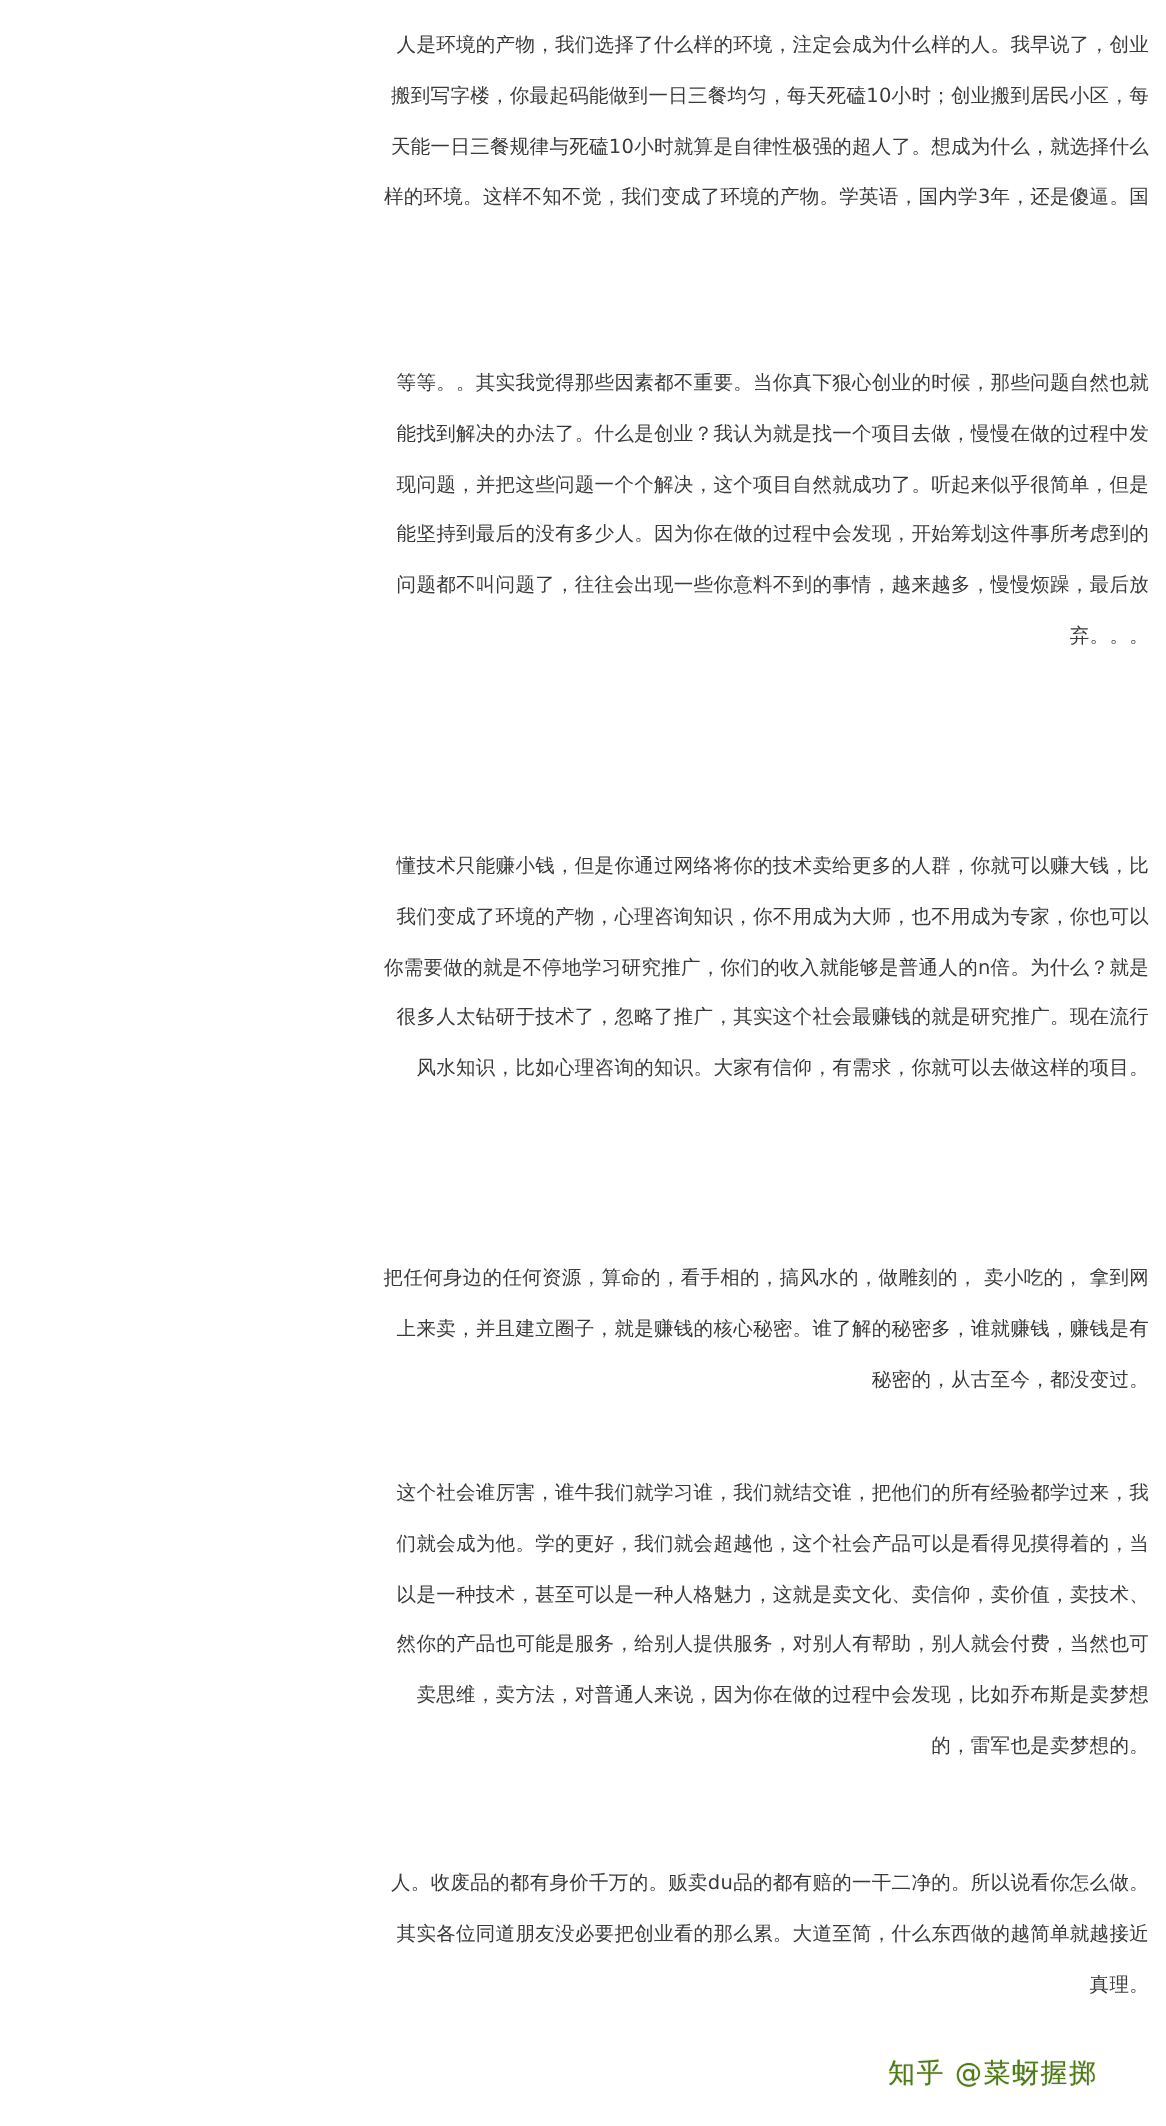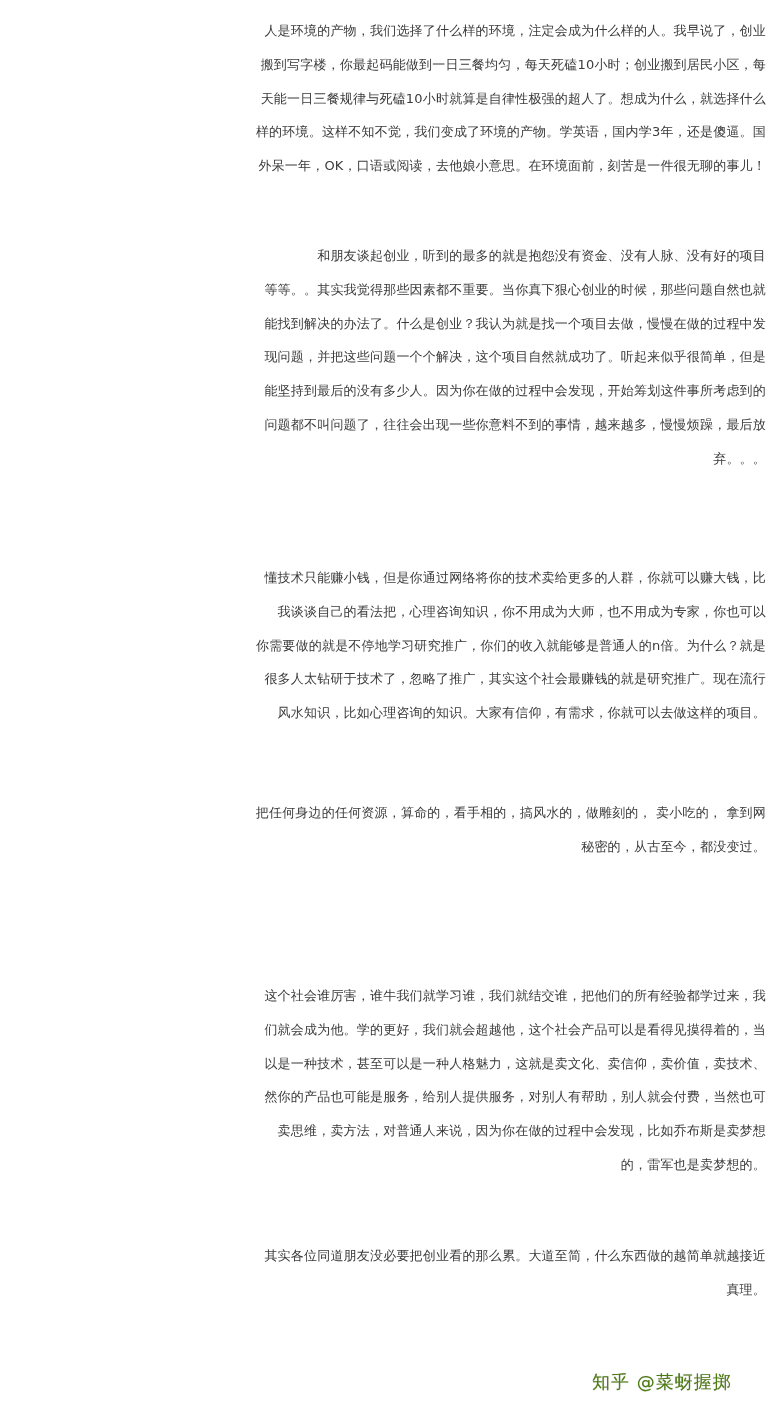--- a/index.html
+++ b/index.html
@@ -23,54 +23,54 @@
 </style>
 </head>
 <body>
 
 <div>
   <div class="para" style="top:14px">
     <span class="line">人是环境的产物，我们选择了什么样的环境，注定会成为什么样的人。我早说了，创业</span>
     <span class="line">搬到写字楼，你最起码能做到一日三餐均匀，每天死磕10小时；创业搬到居民小区，每</span>
     <span class="line">天能一日三餐规律与死磕10小时就算是自律性极强的超人了。想成为什么，就选择什么</span>
     <span class="line">样的环境。这样不知不觉，我们变成了环境的产物。学英语，国内学3年，还是傻逼。国</span>
-    <span class="line">外呆一年，OK，口语或阅读，去他娘小意思。在环境面前，刻苦是一件很无聊的事儿！</span>
   </div>
 
   <div class="para" style="top:239px">
-    <span class="line">和朋友谈起创业，听到的最多的就是抱怨没有资金、没有人脉、没有好的项目</span>
     <span class="line">等等。。其实我觉得那些因素都不重要。当你真下狠心创业的时候，那些问题自然也就</span>
     <span class="line">能找到解决的办法了。什么是创业？我认为就是找一个项目去做，慢慢在做的过程中发</span>
     <span class="line">现问题，并把这些问题一个个解决，这个项目自然就成功了。听起来似乎很简单，但是</span>
     <span class="line">能坚持到最后的没有多少人。因为你在做的过程中会发现，开始筹划这件事所考虑到的</span>
     <span class="line">问题都不叫问题了，往往会出现一些你意料不到的事情，越来越多，慢慢烦躁，最后放</span>
     <span class="line">弃。。。</span>
   </div>
 
   <div class="para" style="top:561px">
     <span class="line">懂技术只能赚小钱，但是你通过网络将你的技术卖给更多的人群，你就可以赚大钱，比</span>
-    <span class="line">我谈谈自己的看法把，心理咨询知识，你不用成为大师，也不用成为专家，你也可以</span>
+    <span class="line">我们变成了环境的产物，心理咨询知识，你不用成为大师，也不用成为专家，你也可以</span>
     <span class="line">你需要做的就是不停地学习研究推广，你们的收入就能够是普通人的n倍。为什么？就是</span>
     <span class="line">很多人太钻研于技术了，忽略了推广，其实这个社会最赚钱的就是研究推广。现在流行</span>
     <span class="line">风水知识，比如心理咨询的知识。大家有信仰，有需求，你就可以去做这样的项目。</span>
   </div>
 
-  <div class="para" style="top:796px">
+  <div class="para" style="top:836px">
     <span class="line">把任何身边的任何资源，算命的，看手相的，搞风水的，做雕刻的， 卖小吃的， 拿到网</span>
+    <span class="line">上来卖，并且建立圈子，就是赚钱的核心秘密。谁了解的秘密多，谁就赚钱，赚钱是有</span>
     <span class="line">秘密的，从古至今，都没变过。</span>
   </div>
 
   <div class="para" style="top:979px">
     <span class="line">这个社会谁厉害，谁牛我们就学习谁，我们就结交谁，把他们的所有经验都学过来，我</span>
     <span class="line">们就会成为他。学的更好，我们就会超越他，这个社会产品可以是看得见摸得着的，当</span>
     <span class="line">以是一种技术，甚至可以是一种人格魅力，这就是卖文化、卖信仰，卖价值，卖技术、</span>
     <span class="line">然你的产品也可能是服务，给别人提供服务，对别人有帮助，别人就会付费，当然也可</span>
     <span class="line">卖思维，卖方法，对普通人来说，因为你在做的过程中会发现，比如乔布斯是卖梦想</span>
     <span class="line">的，雷军也是卖梦想的。</span>
   </div>
 
   <div class="para" style="top:1239px">
+    <span class="line">人。收废品的都有身价千万的。贩卖du品的都有赔的一干二净的。所以说看你怎么做。</span>
     <span class="line">其实各位同道朋友没必要把创业看的那么累。大道至简，什么东西做的越简单就越接近</span>
     <span class="line">真理。</span>
   </div>
 </div>
 
 <div class="watermark">知乎 @菜蚜握掷</div>
 
 </body></html>

